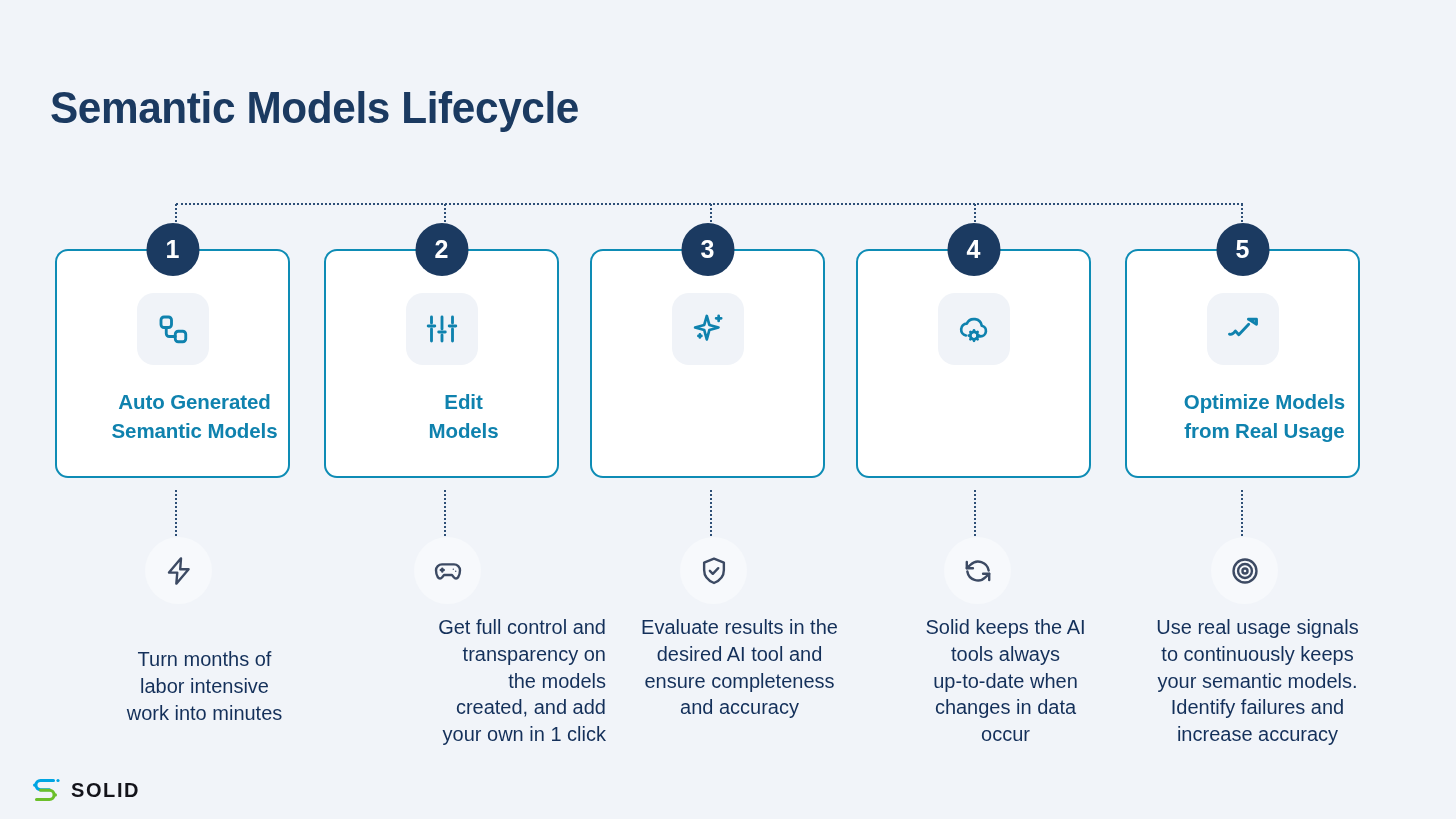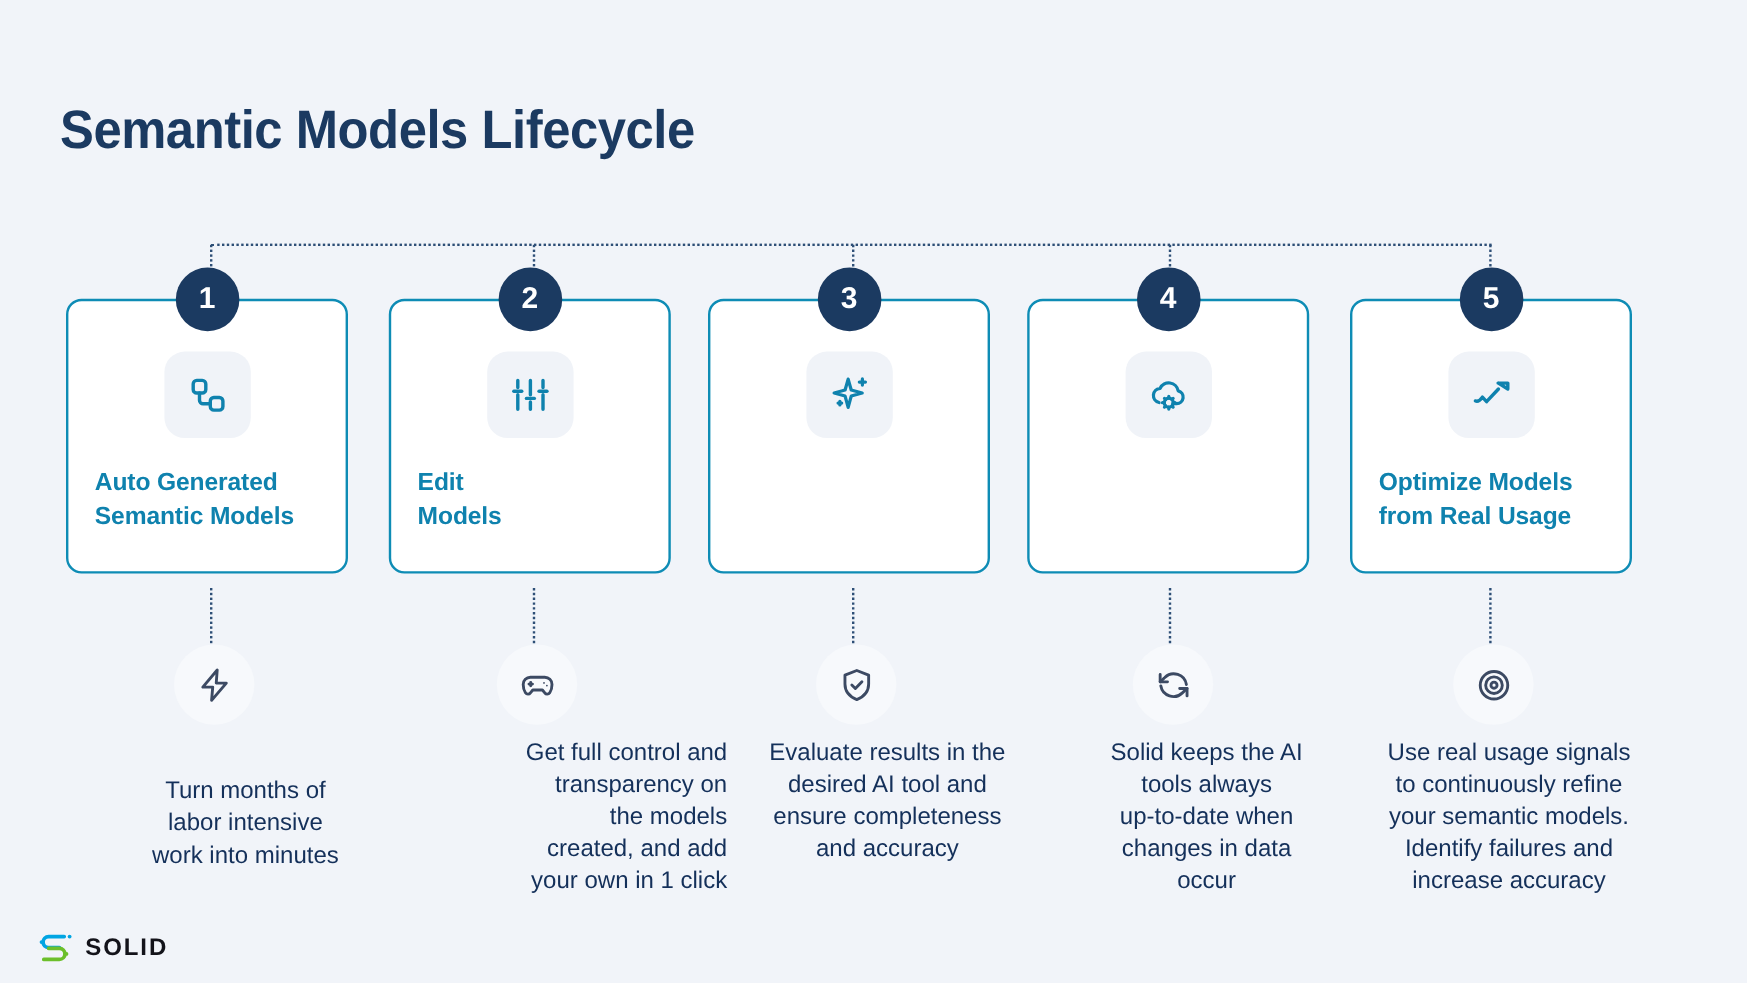--- a/index.html
+++ b/index.html
@@ -74,21 +74,21 @@
     margin-top:42px;
     width:72px; height:72px;
     border-radius:17px;
     background:#f0f3f8;
     display:flex; align-items:center; justify-content:center;
   }
   .icon-tile svg { width:36px; height:36px; }
   .card-title {
     margin-top:22px;
     width:100%;
-    text-align:left;
+    text-align:center;
     font-size:20.5px;
     font-weight:bold;
     color:#0f82ae;
     line-height:29px;
     letter-spacing:-0.1px;
     white-space:pre-line;
     margin-left:44px;
   }
 
   
@@ -273,21 +273,21 @@
       </div>
       <div class="stem-low" style="left:131px;"></div>
       <div class="badge" style="left:101px;">
         <svg viewBox="0 0 24 24" fill="none" stroke="#3c4a63" stroke-width="1.8">
           <circle cx="12" cy="12" r="8.6"></circle>
           <circle cx="12" cy="12" r="5.2"></circle>
           <circle cx="12" cy="12" r="1.9"></circle>
         </svg>
       </div>
       <div class="desc" style="left:15px;">Use real usage signals
-to continuously refine
+to continuously keeps
 your semantic models.
 Identify failures and
 increase accuracy</div>
     </div>
 
   </div>
 
   <div class="logo">
     <svg class="logo-mark" viewBox="0 0 34 30">
       <path d="M25.5 5.5 H12.5 a4.6 4.6 0 0 0 0 9.2 H21.5" fill="none" stroke="#00a5e3" stroke-width="3.1" stroke-linecap="round"></path>

